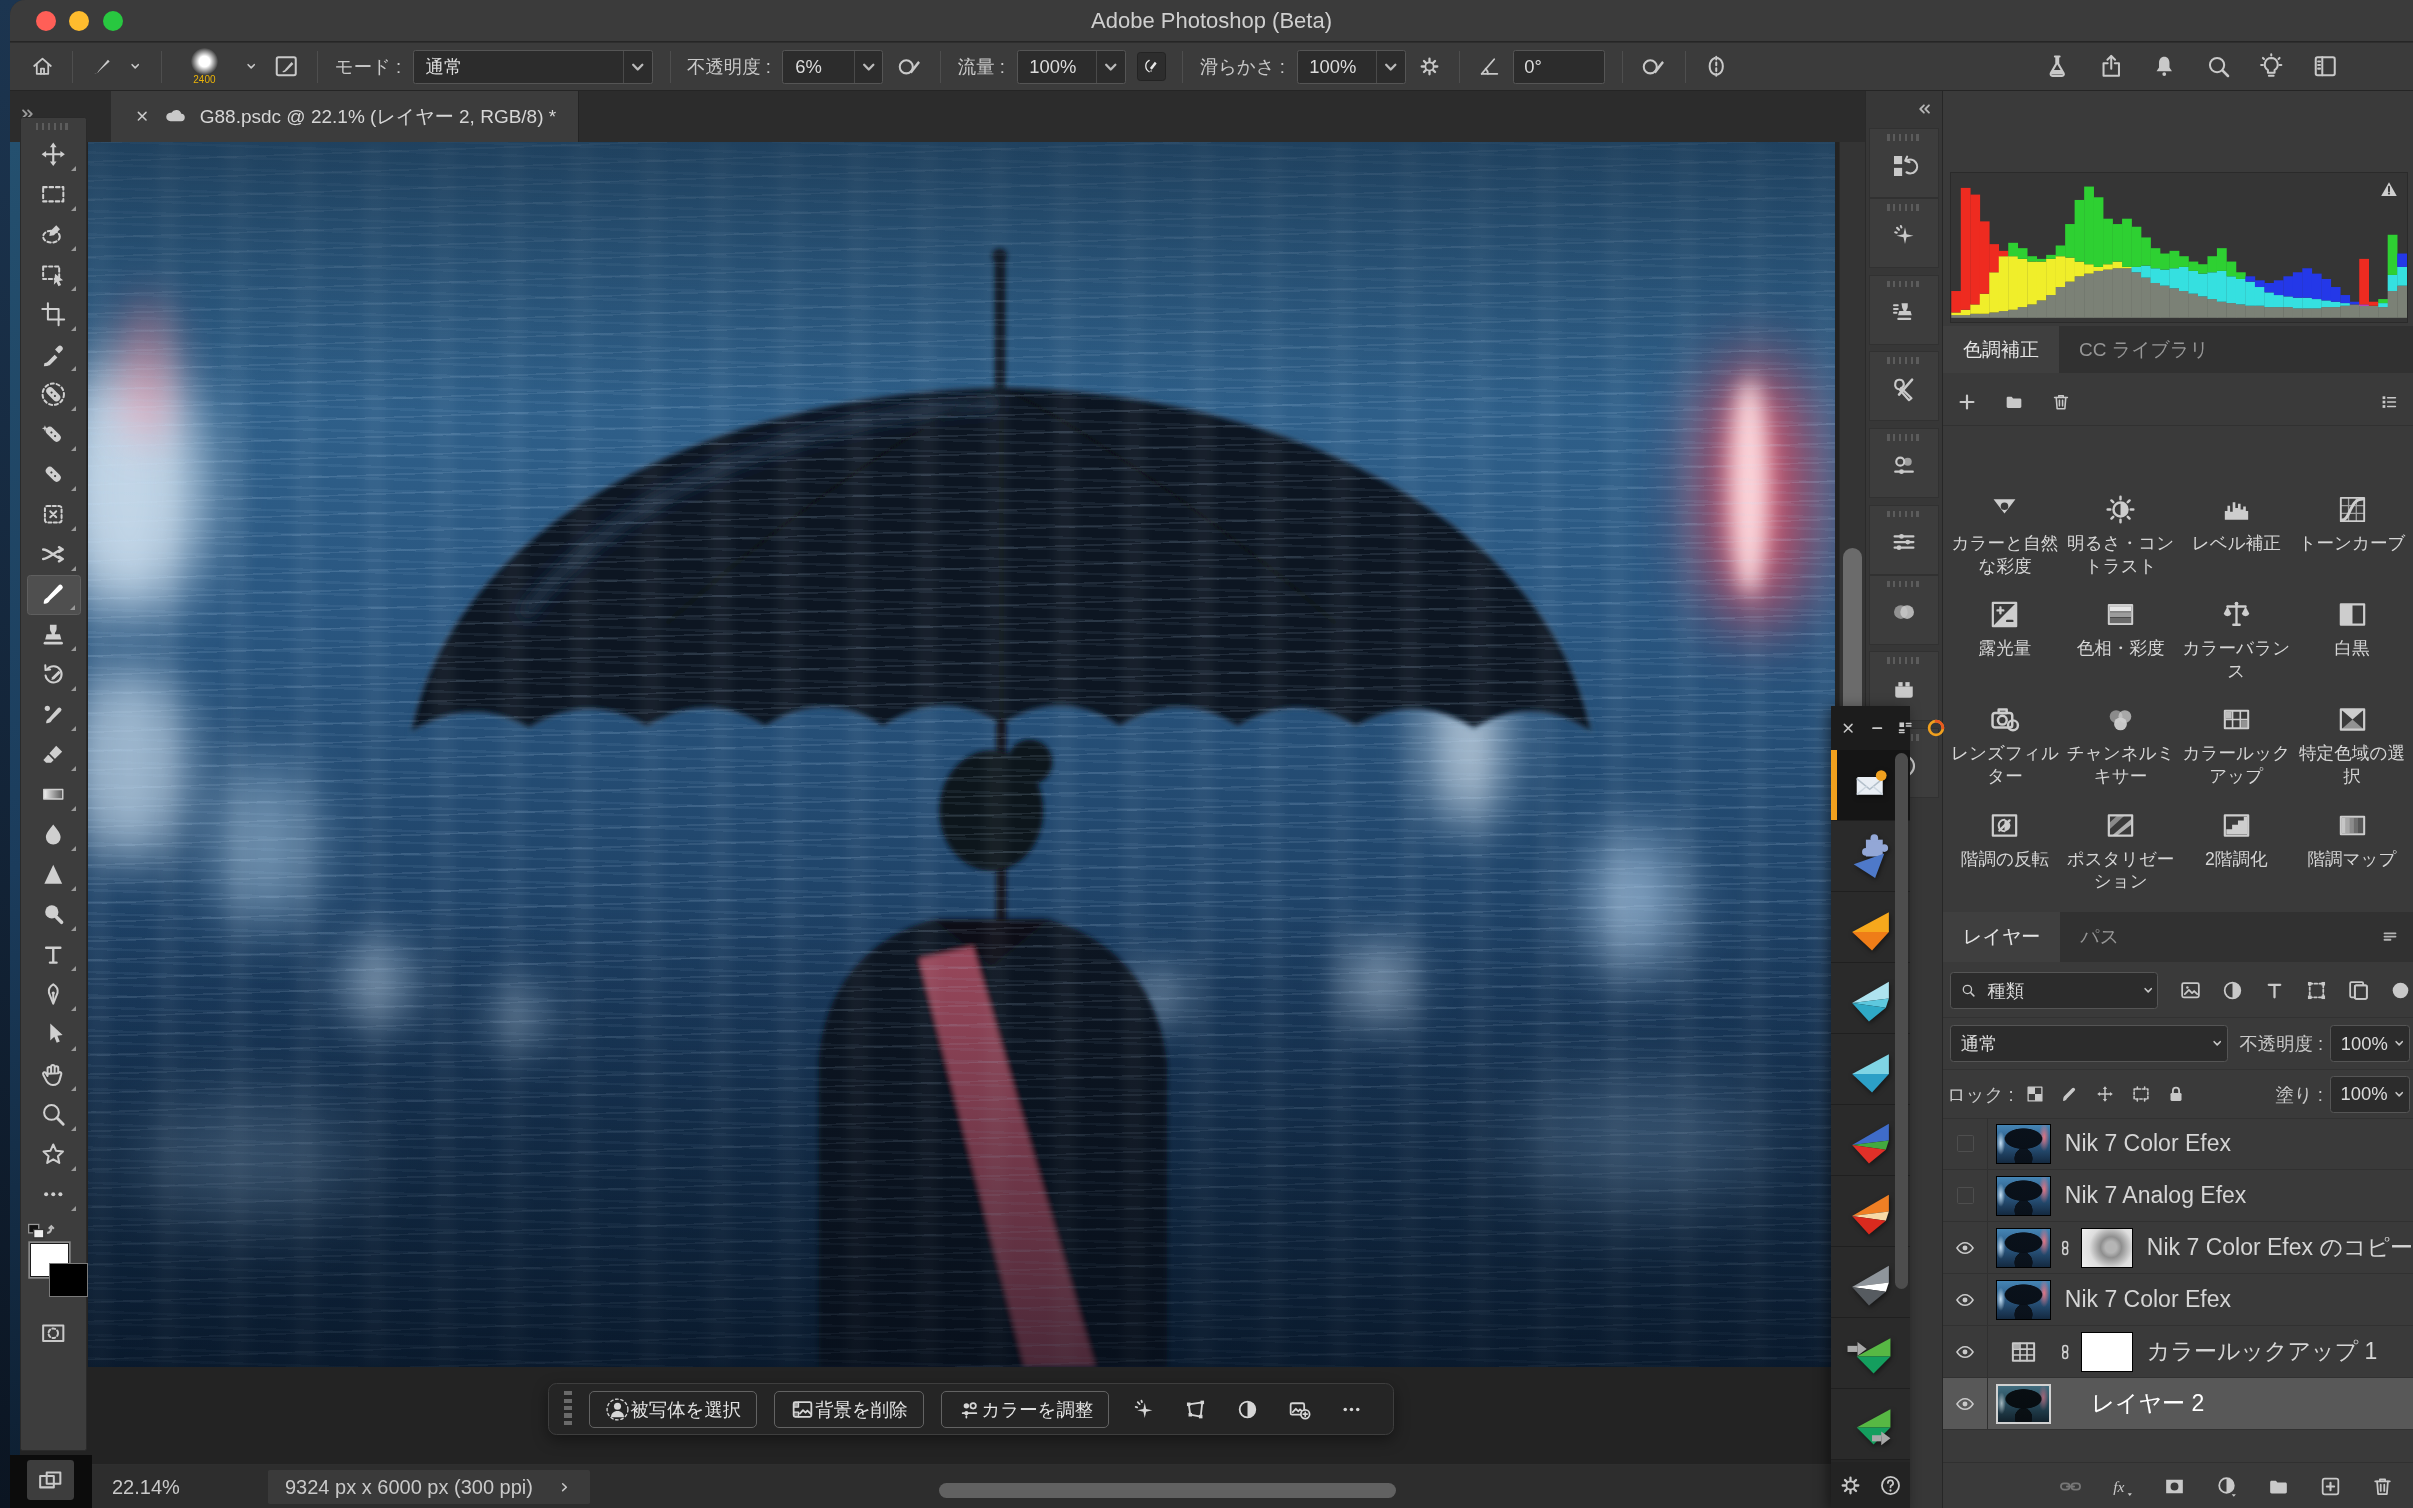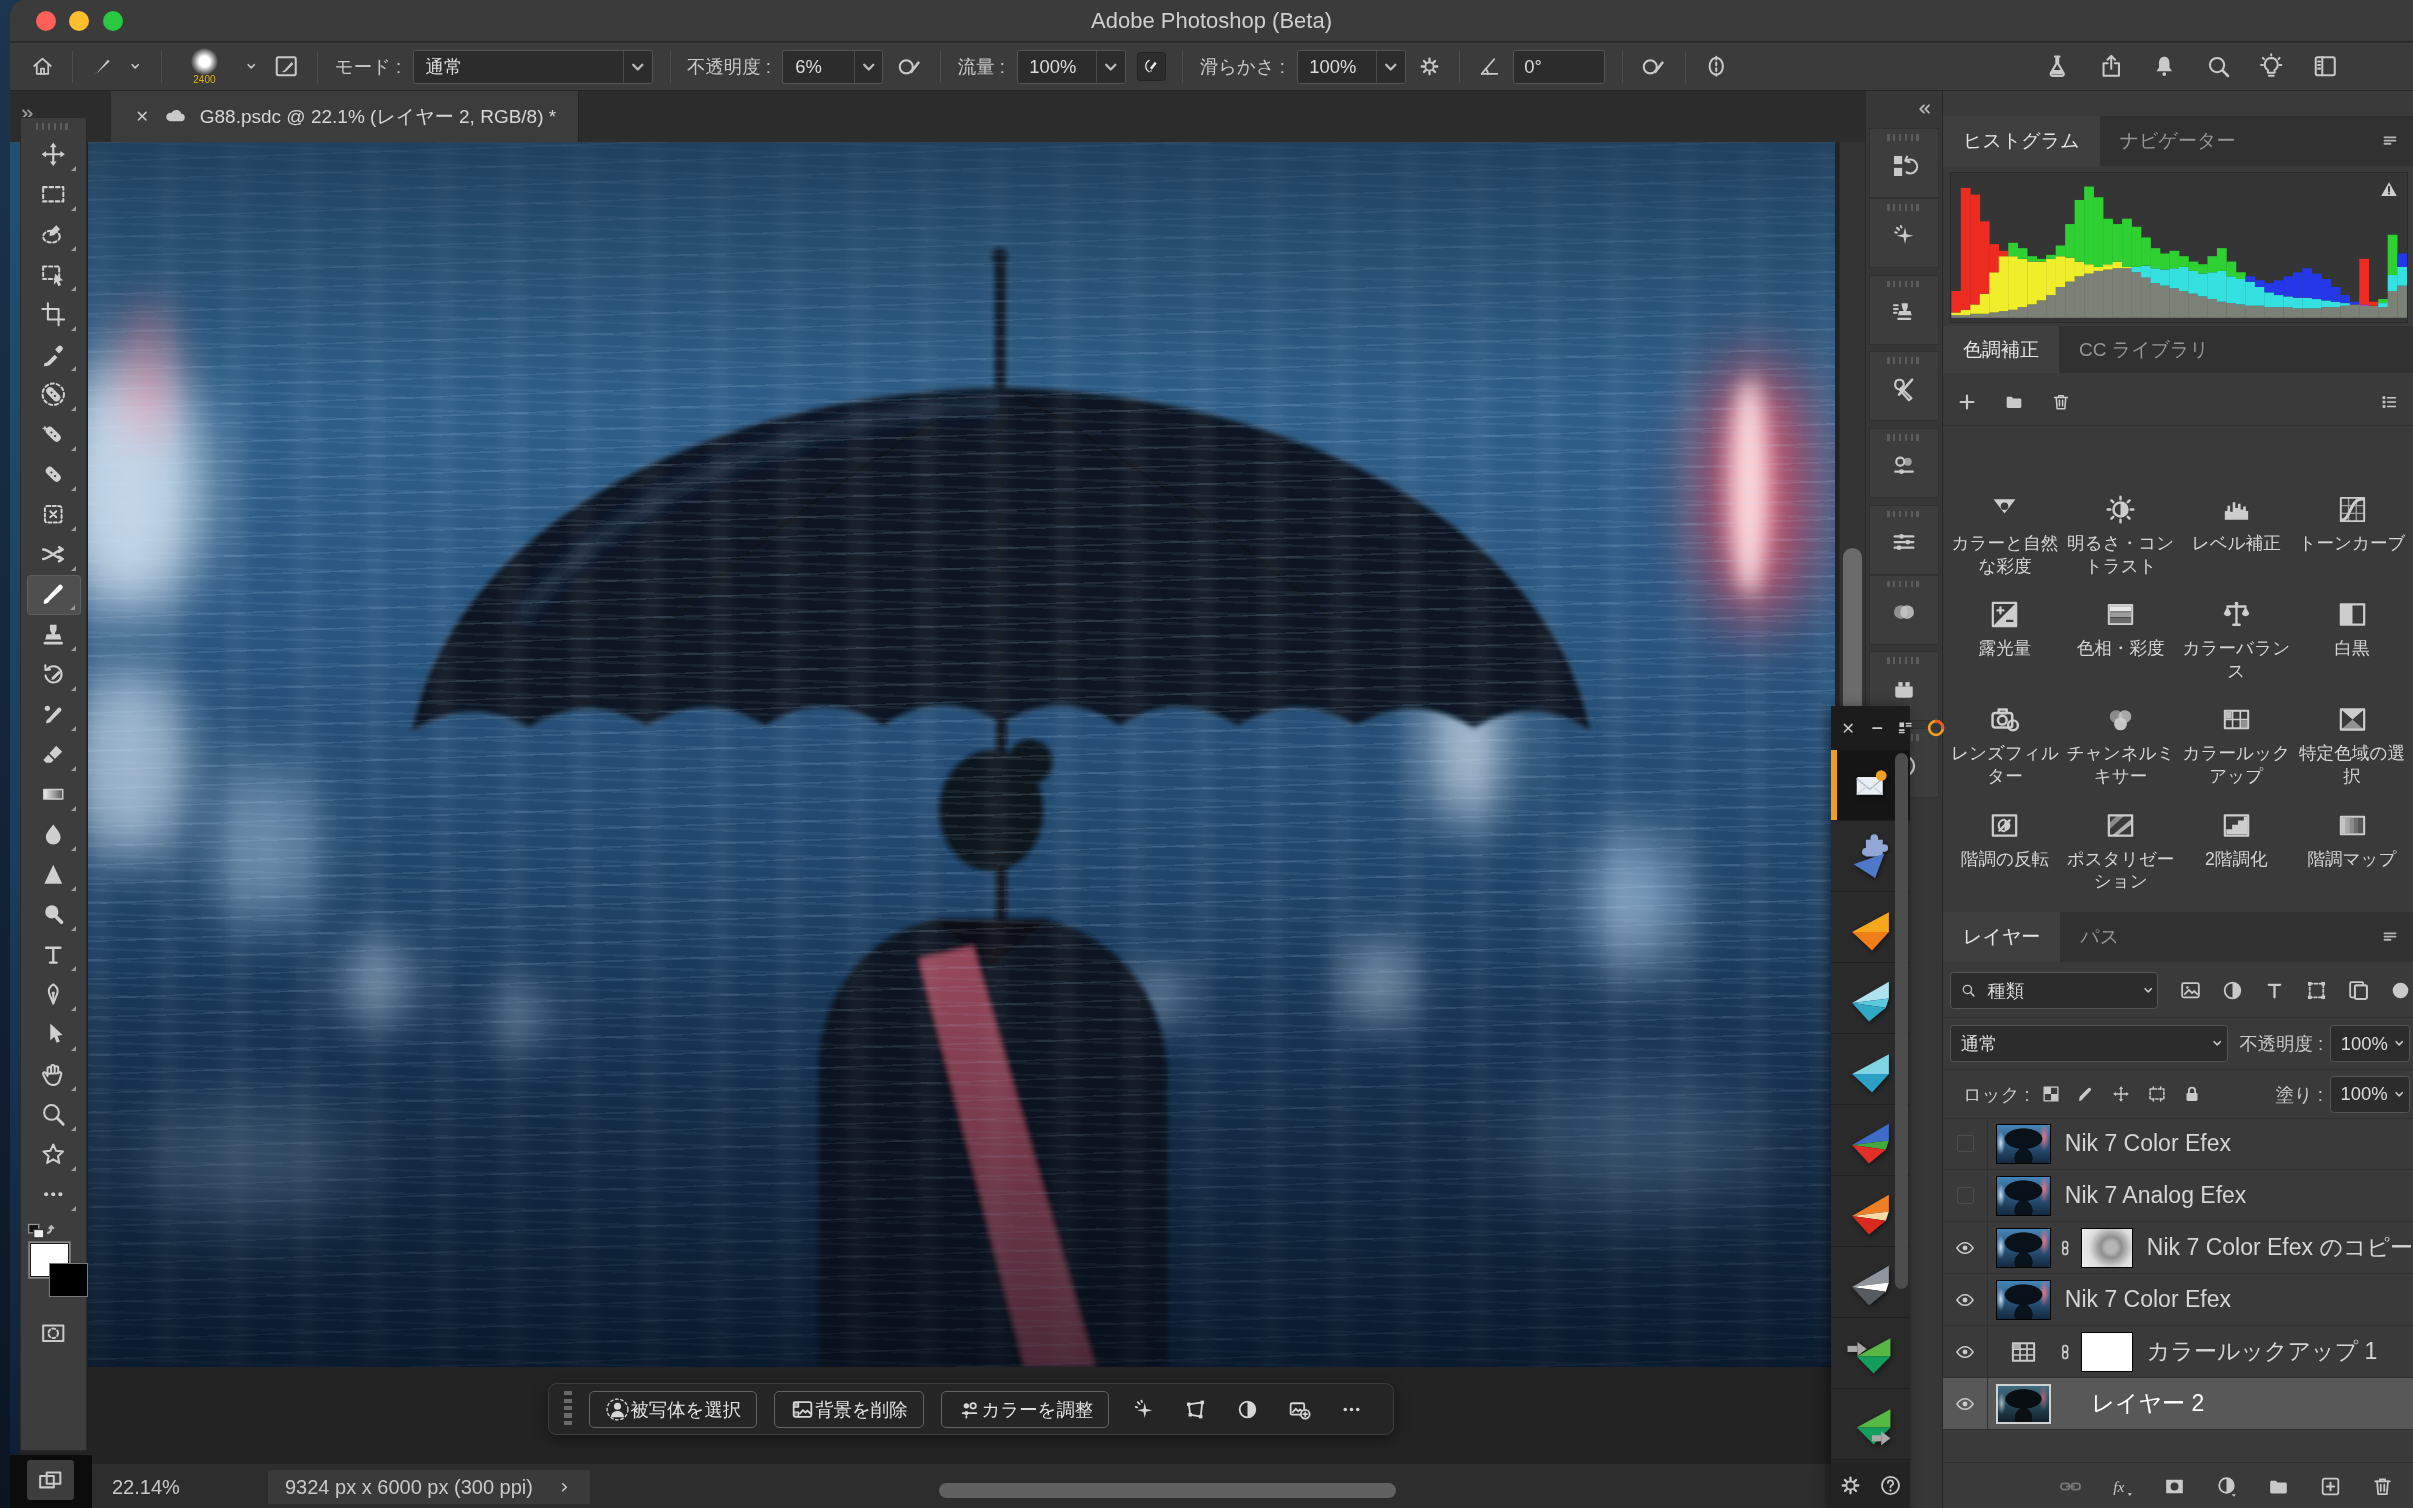--- a/index.html
+++ b/index.html
@@ -873,33 +873,20 @@
             <circle cx="12" cy="12" r="8.2"></circle>
             <path d="M9.5 9.5 a2.5 2.5 0 1 1 3.6 2.3 c-.8.4-1.1 1-1.1 1.9"></path>
             <circle cx="12" cy="16.8" r="1.1" fill="currentColor" stroke="none"></circle>
           </svg>
         </span>
     </div>
   </div>
 
   <div id="panels">
 
-    <div class="tabrow" id="histtabs">
-      <div class="ptab on">
-          <span>ヒストグラム</span>
-        </div>
-      <div class="ptab">
-          <span>ナビゲーター</span>
-        </div>
-      <span class="pmenu icon i26">
-          <svg viewBox="0 0 24 24" fill="none" stroke="currentColor" stroke-width="1.7" stroke-linecap="round" stroke-linejoin="round">
-            <path d="M6 8 H18 M6 11.5 H18 M6 15 H12.5" stroke-width="2"></path>
-          </svg>
-        </span>
-    </div>
     <div id="histgraph">
       <svg id="histsvg" width="456" height="149" viewBox="0 0 544 178">
           <rect x="0.0" y="169.8" width="11.7" height="3.2" fill="#7b8176"></rect>
           <rect x="0.0" y="166.6" width="11.7" height="3.2" fill="#f0ee2a"></rect>
           <rect x="0.0" y="141" width="11.7" height="25.6" fill="#ee2b20"></rect>
           <rect x="11.3" y="169.8" width="11.7" height="3.2" fill="#7b8176"></rect>
           <rect x="11.3" y="163.4" width="11.7" height="6.4" fill="#f0ee2a"></rect>
           <rect x="11.3" y="17.80000000000001" width="11.7" height="145.6" fill="#ee2b20"></rect>
           <rect x="22.7" y="168.2" width="11.7" height="4.8" fill="#7b8176"></rect>
           <rect x="22.7" y="157" width="11.7" height="11.200000000000001" fill="#f0ee2a"></rect>
@@ -1337,21 +1324,21 @@
         <span class="val">100%</span>
         <span class="fchev icon i22" style="border:none">
             <svg viewBox="0 0 24 24" fill="none" stroke="currentColor" stroke-width="1.7" stroke-linecap="round" stroke-linejoin="round">
               <path d="M8 10 L12 14.2 L16 10" stroke-width="2"></path>
             </svg>
           </span>
       </span>
     </div>
 
     <div class="lrow" id="lockrow">
-      <span class="rowlabel" style="margin-left:20px">ロック :</span>
+      <span class="rowlabel" style="margin-left:4px">ロック :</span>
       <span class="filtericons" style="margin-left:10px;gap:13.4px">
         <span class="icon i26">
             <svg viewBox="0 0 24 24" fill="none" stroke="currentColor" stroke-width="1.7" stroke-linecap="round" stroke-linejoin="round">
               <rect x="4.5" y="4.5" width="15" height="15" stroke-width="1.4"></rect>
               <rect x="4.5" y="4.5" width="7.5" height="7.5" fill="currentColor" stroke="none"></rect>
               <rect x="12" y="12" width="7.5" height="7.5" fill="currentColor" stroke="none"></rect>
             </svg>
           </span>
         <span class="icon i26">
             <svg viewBox="0 0 24 24" fill="none" stroke="currentColor" stroke-width="1.7" stroke-linecap="round" stroke-linejoin="round">

